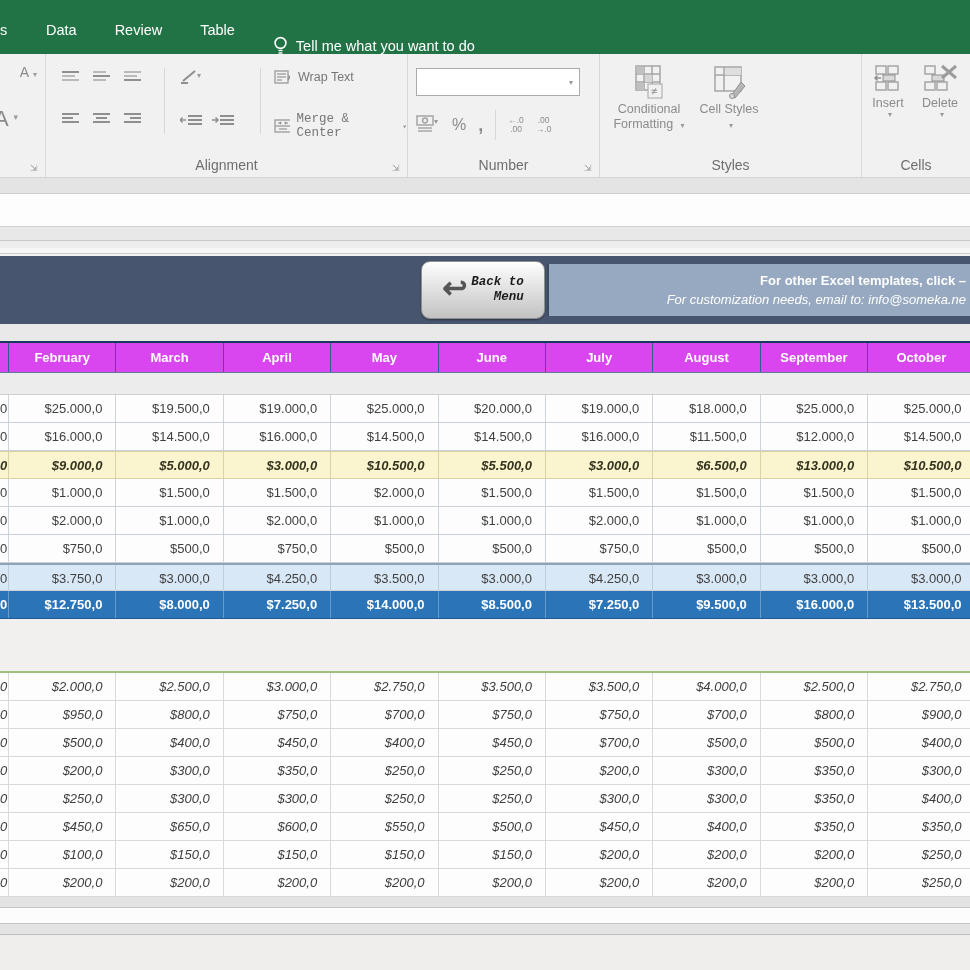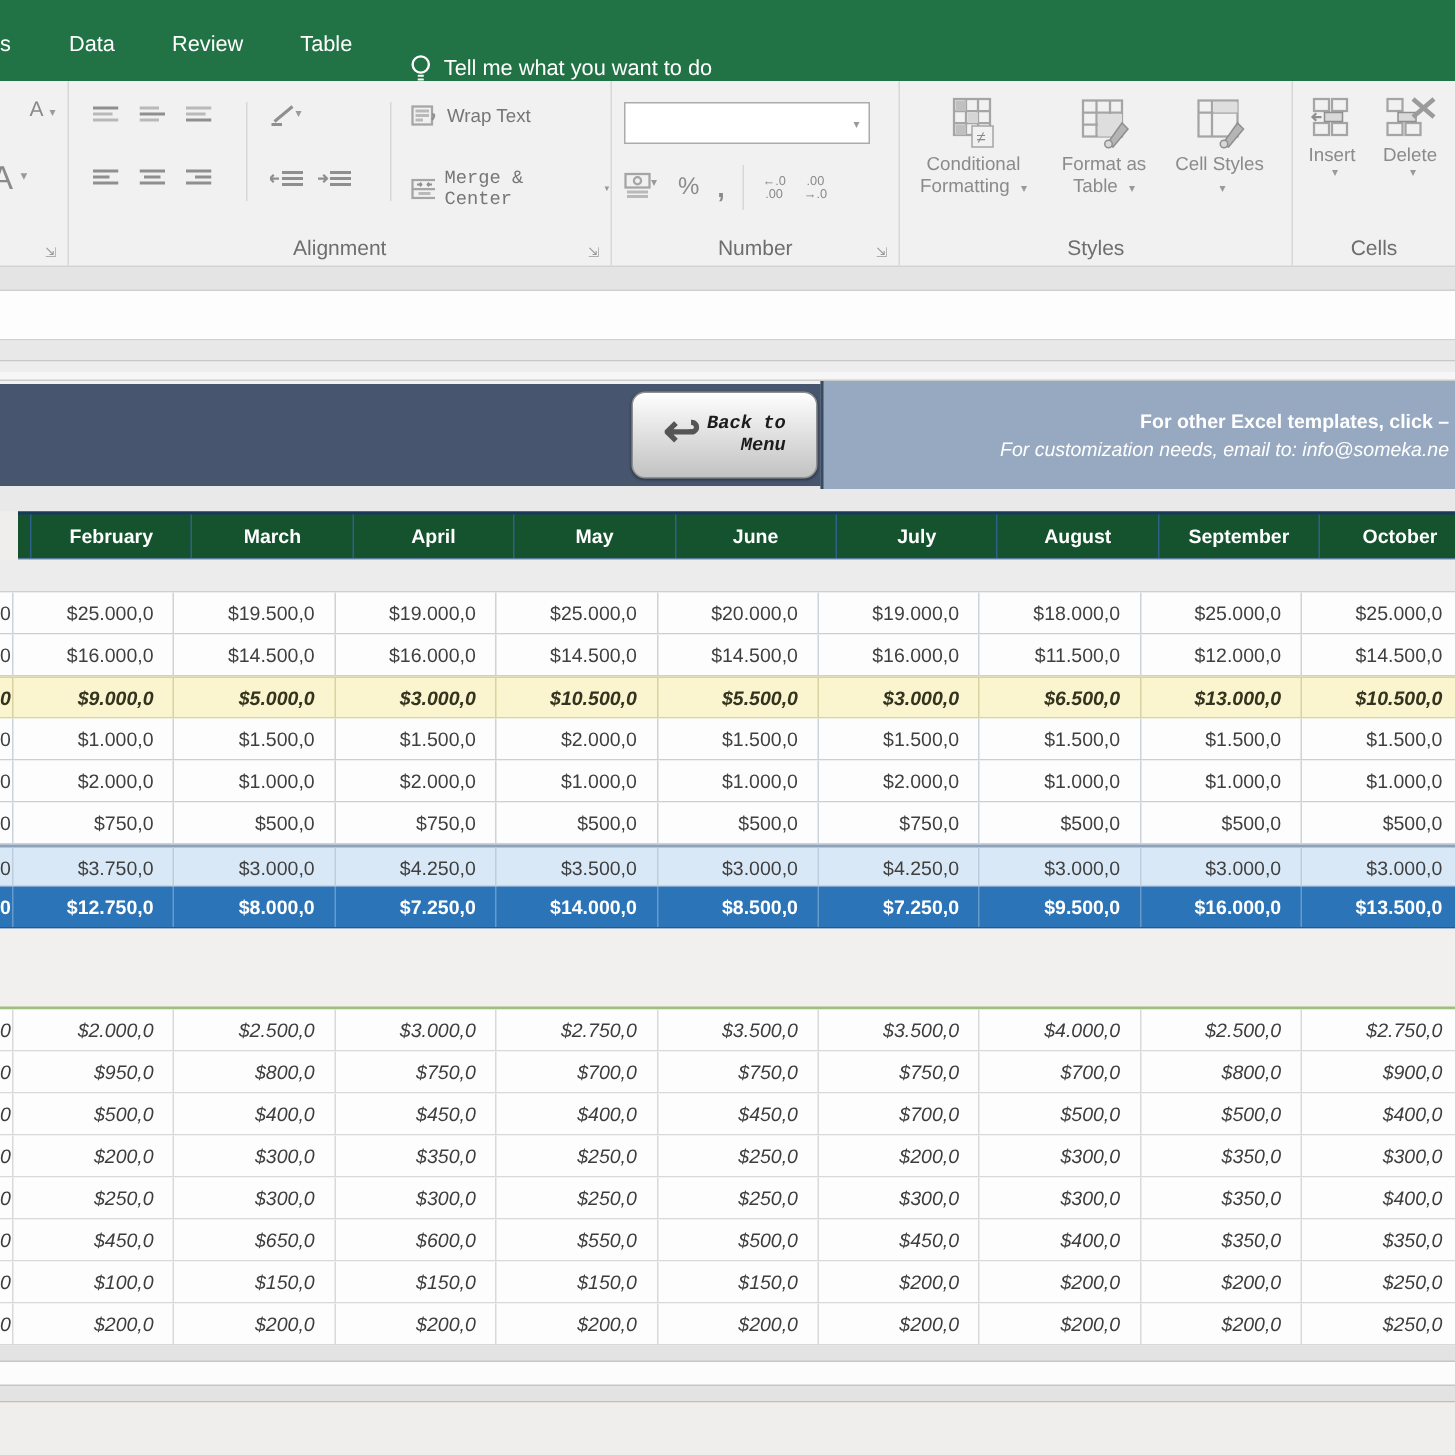--- a/index.html
+++ b/index.html
@@ -72,39 +72,39 @@
   .banner-spacer { flex:1; }
   .menu-btn { width:124px; height:58px; margin:0 2px 0 0; border-radius:9px;
     border:1px solid #8f8f8f;
     background:linear-gradient(#fefefe 0%, #e3e3e3 45%, #c2c2c2 100%);
     box-shadow:inset 0 1px 0 #fff, 0 1px 2px rgba(0,0,0,.4);
     display:flex; align-items:center; justify-content:center; gap:4px; cursor:pointer; }
   .menu-arrow { font-size:30px; color:#555; font-weight:bold; line-height:30px;
     transform:translateY(-2px); }
   .menu-label { font-size:12.5px; font-weight:bold; font-style:italic; color:#1c1c1c;
     line-height:15px; text-align:right; white-space:pre-line;font-family:Liberation Mono, monospace; }
-  .banner-right { width:423px; height:72px; background:#97a9c0; color:#fff;
+  .banner-right { width:423px; height:52px; background:#97a9c0; color:#fff;
     display:flex; flex-direction:column; justify-content:center; align-items:flex-end;
     padding-right:4px; font-size:13px; line-height:19px;
     border-left:2px solid #3c4a5e; overflow:hidden; }
   .banner-line1 { font-weight:bold; white-space:nowrap; }
   .banner-line2 { font-style:italic; white-space:nowrap; }
 
   .gap-a { height:15px; background:#e9e9e9; }
 
   
   .trow, .mrow { display:grid; grid-template-columns:9px repeat(9,107.4px); }
   .cell { font-size:13px; text-align:right; padding-right:13px; line-height:27px;
     overflow:hidden; white-space:nowrap; color:#3f3f3f;
     border-right:1px solid #ccd3da; }
   .sliver { padding-right:1px; }
 
   
-  .thead { height:32px; background:#14532d; border-top:2px solid #16395c;
-    border-bottom:1px solid #5a7b9a;margin-left:12px; }
+  .thead { height:32px; background:#d946ef; border-top:2px solid #16395c;
+    border-bottom:1px solid #5a7b9a; }
   .mcell { color:#fff; font-weight:bold; font-size:13px; text-align:center;
     line-height:30px; border-right:1px solid #2d618c; overflow:hidden; }
 
   .gap-b { height:22px; background:#ececec; border-bottom:1px solid #cfcfcf; }
 
   
   #table1 .trow { height:28px; background:#fdfdfd; border-bottom:1px solid #c9d0d8; }
   #table1 .trow.yellow { background:#faf5ce; border-top:1px solid #d9d2a2;
     border-bottom:1px solid #d9d2a2; }
   #table1 .trow.yellow .cell { font-weight:bold; font-style:italic; color:#33331f;
@@ -293,35 +293,20 @@
               <line class="bx" x1="4" y1="10" x2="28" y2="10"></line>
               <line class="bx" x1="4" y1="18" x2="28" y2="18"></line>
               <rect x="5" y="3" width="7" height="7" fill="#c0c0c0"></rect>
               <rect x="13" y="11" width="7" height="7" fill="#d5d5d5"></rect>
               <rect x="5" y="19" width="7" height="7" fill="#c0c0c0"></rect>
               <rect x="16" y="20" width="14" height="14" fill="#f1f1f1" stroke="#a5a5a5"></rect>
               <text x="19" y="31" font-size="11" fill="#8a8a8a">≠</text>
             </svg>
         </div>
         <div><span>Conditional Formatting</span> <span class="dd-arrow">▾</span></div>
-      </div>
-      <div class="bigbtn" style="width:80px">
-        <div class="bicon">
-          <svg width="36" height="36">
-              <rect class="bx" x="4" y="3" width="26" height="24"></rect>
-              <line class="bx" x1="13" y1="3" x2="13" y2="27"></line>
-              <line class="bx" x1="22" y1="3" x2="22" y2="27"></line>
-              <line class="bx" x1="4" y1="11" x2="30" y2="11"></line>
-              <line class="bx" x1="4" y1="19" x2="30" y2="19"></line>
-              <rect x="14" y="12" width="16" height="15" fill="#dedede"></rect>
-              <path d="M20 32 L30 18 L34 22 L24 34 Z" fill="#b5b5b5" stroke="#8f8f8f"></path>
-              <circle cx="21" cy="32" r="2.5" fill="#d9d9d9" stroke="#8f8f8f"></circle>
-            </svg>
-        </div>
-        <div><span>Format as Table</span> <span class="dd-arrow">▾</span></div>
       </div>
       <div class="bigbtn" style="width:66px">
         <div class="bicon">
           <svg width="36" height="36">
               <rect class="bx" x="4" y="3" width="26" height="24"></rect>
               <line class="bx" x1="13" y1="3" x2="13" y2="27"></line>
               <line class="bx" x1="4" y1="11" x2="30" y2="11"></line>
               <rect x="14" y="4" width="16" height="7" fill="#dedede"></rect>
               <path d="M20 32 L30 18 L34 22 L24 34 Z" fill="#b5b5b5" stroke="#8f8f8f"></path>
               <circle cx="21" cy="32" r="2.5" fill="#d9d9d9" stroke="#8f8f8f"></circle>

